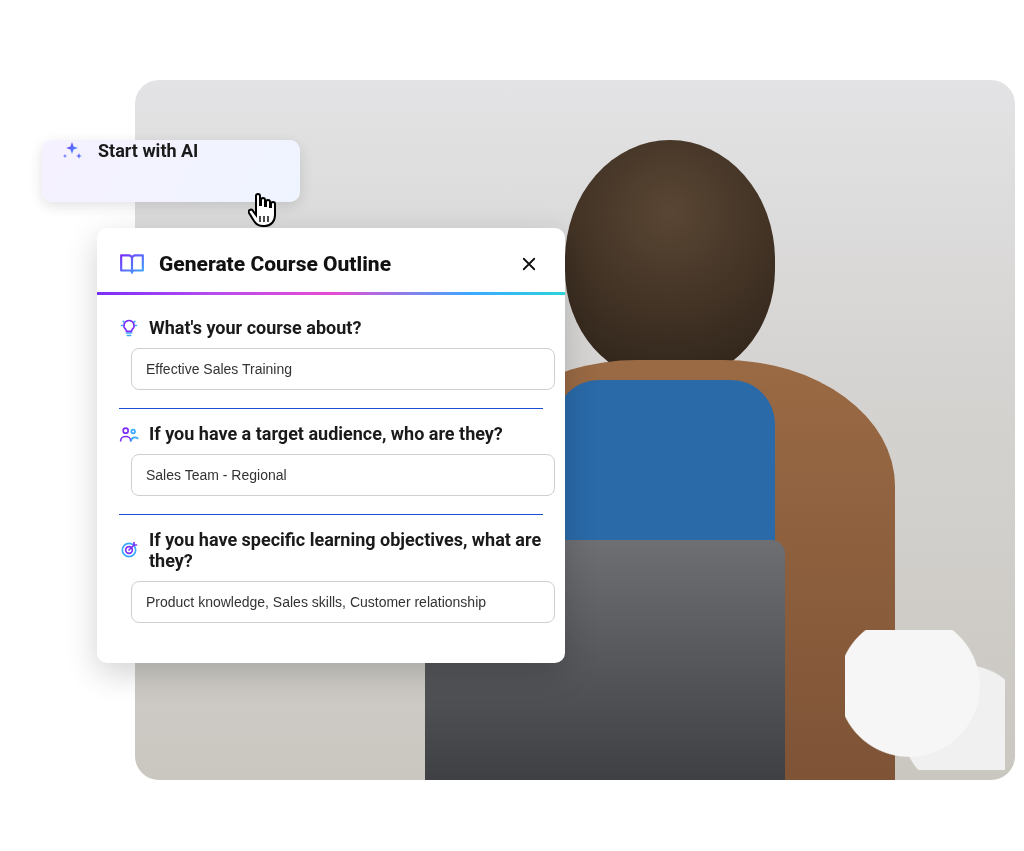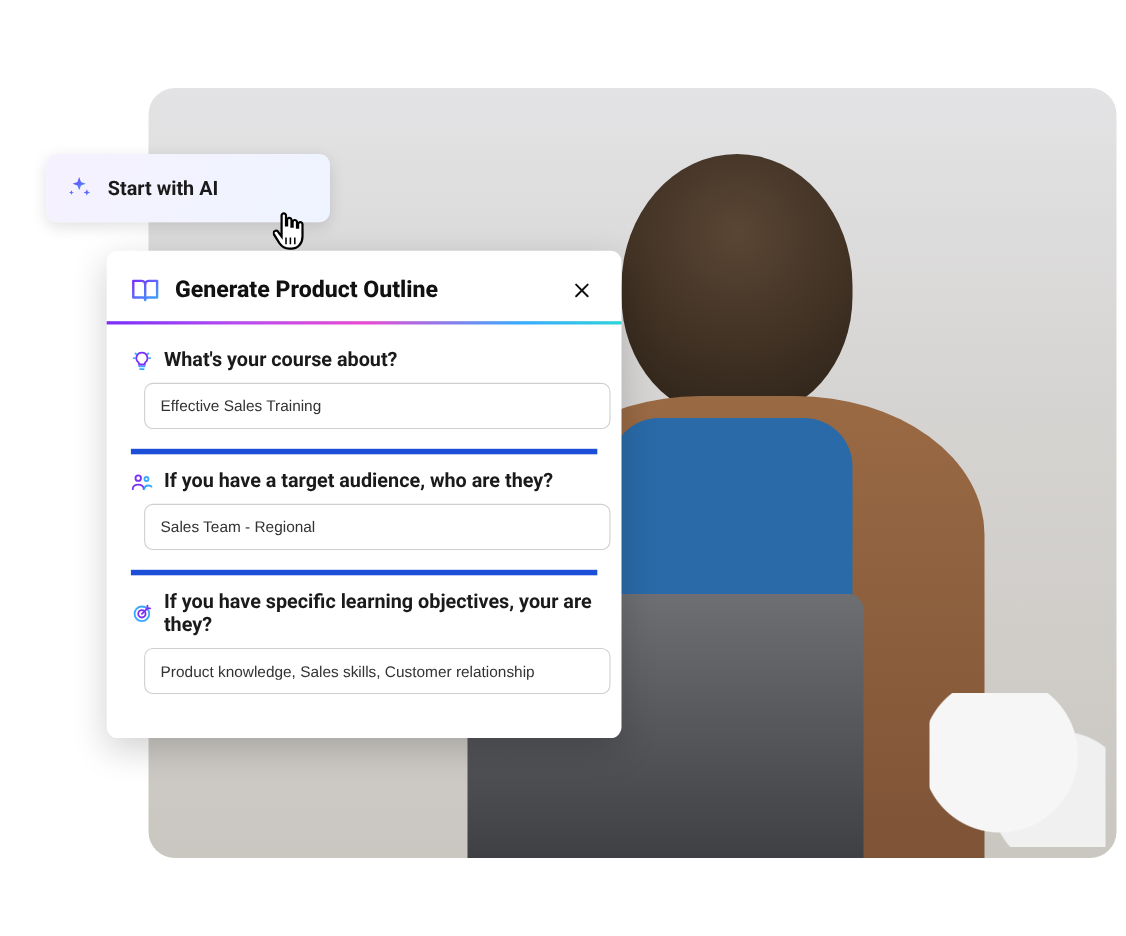--- a/index.html
+++ b/index.html
@@ -69,21 +69,20 @@
   .start-pill {
     position: absolute;
     top: 140px;
     left: 42px;
     width: 258px;
     height: 62px;
     background: linear-gradient(120deg, #f6f1ff 0%, #eef4ff 100%);
     border-radius: 10px;
     box-shadow: 0 4px 14px rgba(0,0,0,0.12);
     display: flex;
-    align-items: center;
     padding: 0 18px;
     gap: 14px;
     cursor: pointer;
   }
   .start-pill .label {
     font-size: 18px;
     font-weight: 700;
     color: #1a1a1a;
   }
   .sparkle-icon svg { display:block; }
@@ -133,21 +132,21 @@
     background: linear-gradient(90deg, #7b2ff7 0%, #b64cf0 25%, #e84ad1 50%, #3aa9ff 80%, #2ed3d9 100%);
   }
 
   .form-body {
     padding: 8px 22px 0 22px;
   }
   .field {
     padding: 14px 0 18px 0;
   }
   .field + .field {
-    border-top: 5px solid #1d4ed8;
+    border-top: 1px solid #1d4ed8;
   }
   .field-label {
     display: flex;
     align-items: center;
     gap: 10px;
     font-size: 18px;
     font-weight: 700;
     color: #1a1a1a;
     margin-bottom: 10px;
   }
@@ -207,21 +206,21 @@
       <svg width="26" height="26" viewBox="0 0 24 24" fill="none">
         <defs>
           <linearGradient id="bg1" x1="0" y1="0" x2="1" y2="1">
             <stop offset="0%" stop-color="#7b2ff7"></stop>
             <stop offset="100%" stop-color="#3aa9ff"></stop>
           </linearGradient>
         </defs>
         <path stroke="url(#bg1)" stroke-width="2" stroke-linecap="round" stroke-linejoin="round" d="M2 4h7a3 3 0 013 3v13a2 2 0 00-2-2H2V4zM22 4h-7a3 3 0 00-3 3v13a2 2 0 012-2h8V4z"></path>
       </svg>
     </span>
-    <div class="modal-title">Generate Product Outline</div>
+    <div class="modal-title">Generate Course Outline</div>
     <div class="close-btn">
       <svg width="18" height="18" viewBox="0 0 24 24">
         <path stroke="#111" stroke-width="2.4" stroke-linecap="round" d="M5 5l14 14M19 5L5 19"></path>
       </svg>
     </div>
   </div>
   <div class="gradient-bar"></div>
 
   <div class="form-body">
 
@@ -256,19 +255,19 @@
 
     <div class="field">
       <div class="field-label">
         <span class="icon-slot target-icon">
           <svg width="20" height="20" viewBox="0 0 24 24" fill="none">
             <circle cx="12" cy="12" r="8" stroke="#3aa9ff" stroke-width="2"></circle>
             <circle cx="12" cy="12" r="4" stroke="#7b2ff7" stroke-width="2"></circle>
             <path stroke="#7b2ff7" stroke-width="2" stroke-linecap="round" d="M12 12l6-6M18 6h3M18 6V3"></path>
           </svg>
         </span>
-        <span>If you have specific learning objectives, your are they?</span>
+        <span>If you have specific learning objectives, what are they?</span>
       </div>
       <input class="text-input" type="text" value="Product knowledge, Sales skills, Customer relationship" style="">
     </div>
 
   </div>
 </div>
 
 </body></html>

